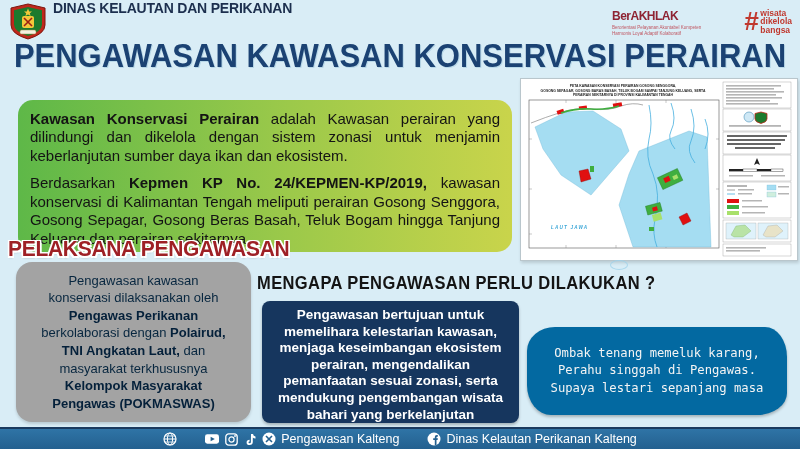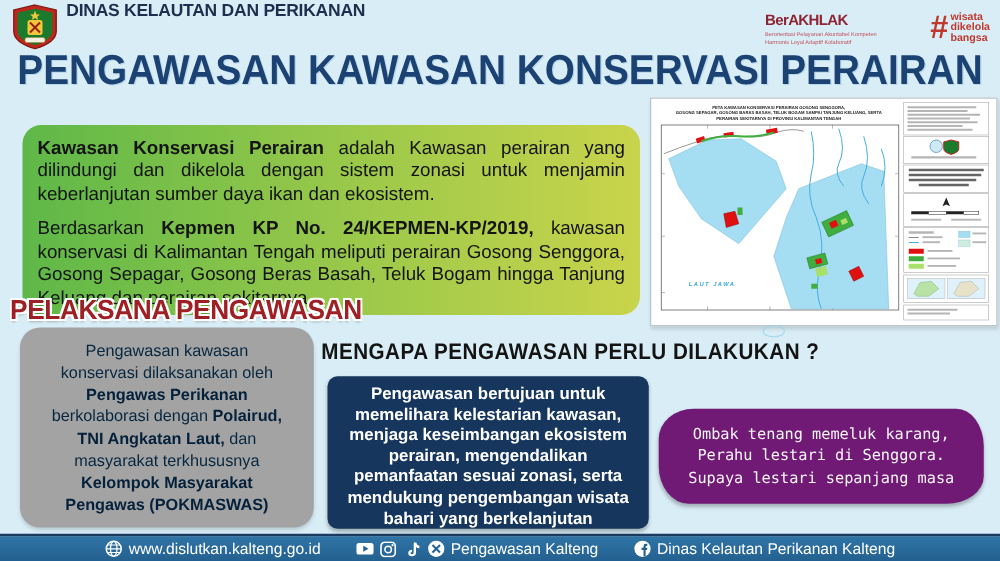--- a/index.html
+++ b/index.html
@@ -48,21 +48,21 @@
 
   
   .mengapa-h{position:absolute;left:257px;top:273px;font-size:16.5px;font-weight:800;color:#141414;
              letter-spacing:0.4px;transform:scaleY(1.1);}
   .navy-box{position:absolute;left:262px;top:301px;width:257px;height:122px;border-radius:8px;
             background:#16365e;box-shadow:0 2px 3px rgba(0,0,0,.25);
             display:flex;padding:6px 8px;box-sizing:border-box;}
   .navy-box .inner{width:100%;text-align:center;color:#fff;font-weight:bold;font-size:13.5px;line-height:1.23;}
 
   
-  .pantun-box{position:absolute;left:527px;top:327px;width:260px;height:76px;background:#701a75;
+  .pantun-box{position:absolute;left:527px;top:327px;width:260px;height:88px;background:#0369a1;
               border-radius:28px 22px 30px 24px/24px 30px 22px 30px;
               box-shadow:0 2px 3px rgba(0,0,0,.25);
               display:flex;align-items:center;justify-content:center;}
   .pantun-box .inner{text-align:center;color:#f4f4f4;font-family:"DejaVu Sans Mono",monospace;
                      font-size:12.2px;line-height:1.4;}
 
   
   .footer{position:absolute;left:0;top:427px;width:800px;height:22px;
           background:linear-gradient(180deg,#2f74a6 0%,#23608f 100%);border-top:2px solid #1a3a5f;
           box-sizing:border-box;display:flex;align-items:center;justify-content:center;
@@ -242,37 +242,36 @@
   </div>
 
   <div class="mengapa-h">MENGAPA PENGAWASAN PERLU DILAKUKAN ?</div>
   <div class="navy-box">
     <div class="inner">Pengawasan bertujuan untuk memelihara kelestarian kawasan, menjaga keseimbangan ekosistem perairan, mengendalikan pemanfaatan sesuai zonasi, serta mendukung pengembangan wisata bahari yang berkelanjutan</div>
   </div>
 
   <div class="pantun-box">
     <div class="inner">
       <div>Ombak tenang memeluk karang,</div>
-      <div>Perahu lestari di Senggora.</div>
+      <div>Perahu singgah di Pengawas.</div>
       <div>Supaya lestari sepanjang masa</div>
     </div>
   </div>
 
   <div class="footer">
     <div class="grp">
       <span class="f-icon">
         <svg width="14" height="14" viewBox="0 0 14 14">
             <circle cx="7" cy="7" r="6" fill="none" stroke="#fff" stroke-width="1.2"></circle>
             <ellipse cx="7" cy="7" rx="2.6" ry="6" fill="none" stroke="#fff" stroke-width="1"></ellipse>
             <line x1="1" y1="7" x2="13" y2="7" stroke="#fff" stroke-width="1"></line>
             <line x1="2" y1="4" x2="12" y2="4" stroke="#fff" stroke-width="0.8"></line>
             <line x1="2" y1="10" x2="12" y2="10" stroke="#fff" stroke-width="0.8"></line>
           </svg>
       </span>
-      <span>www.dislutkan.kalteng.go.id</span>
     </div>
     <div class="sp"></div>
     <div class="grp">
       <span class="f-icon">
         <svg width="15" height="12" viewBox="0 0 15 12">
             <rect x="0" y="1" width="15" height="10" rx="2.5" fill="#fff"></rect>
             <polygon points="6,3.5 10.5,6 6,8.5" fill="#23608f"></polygon>
           </svg>
       </span>
       <span class="f-icon">

